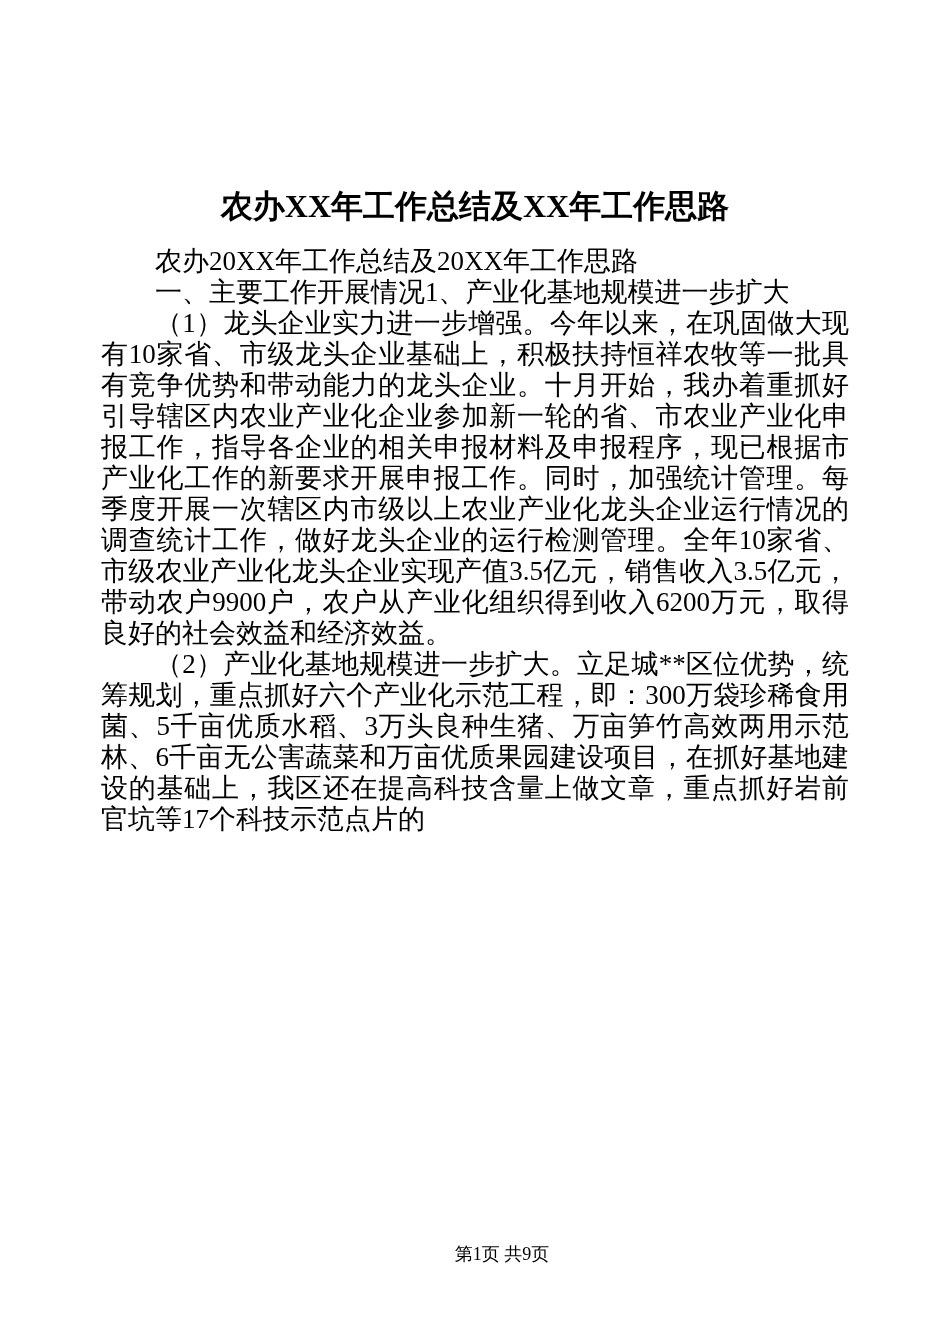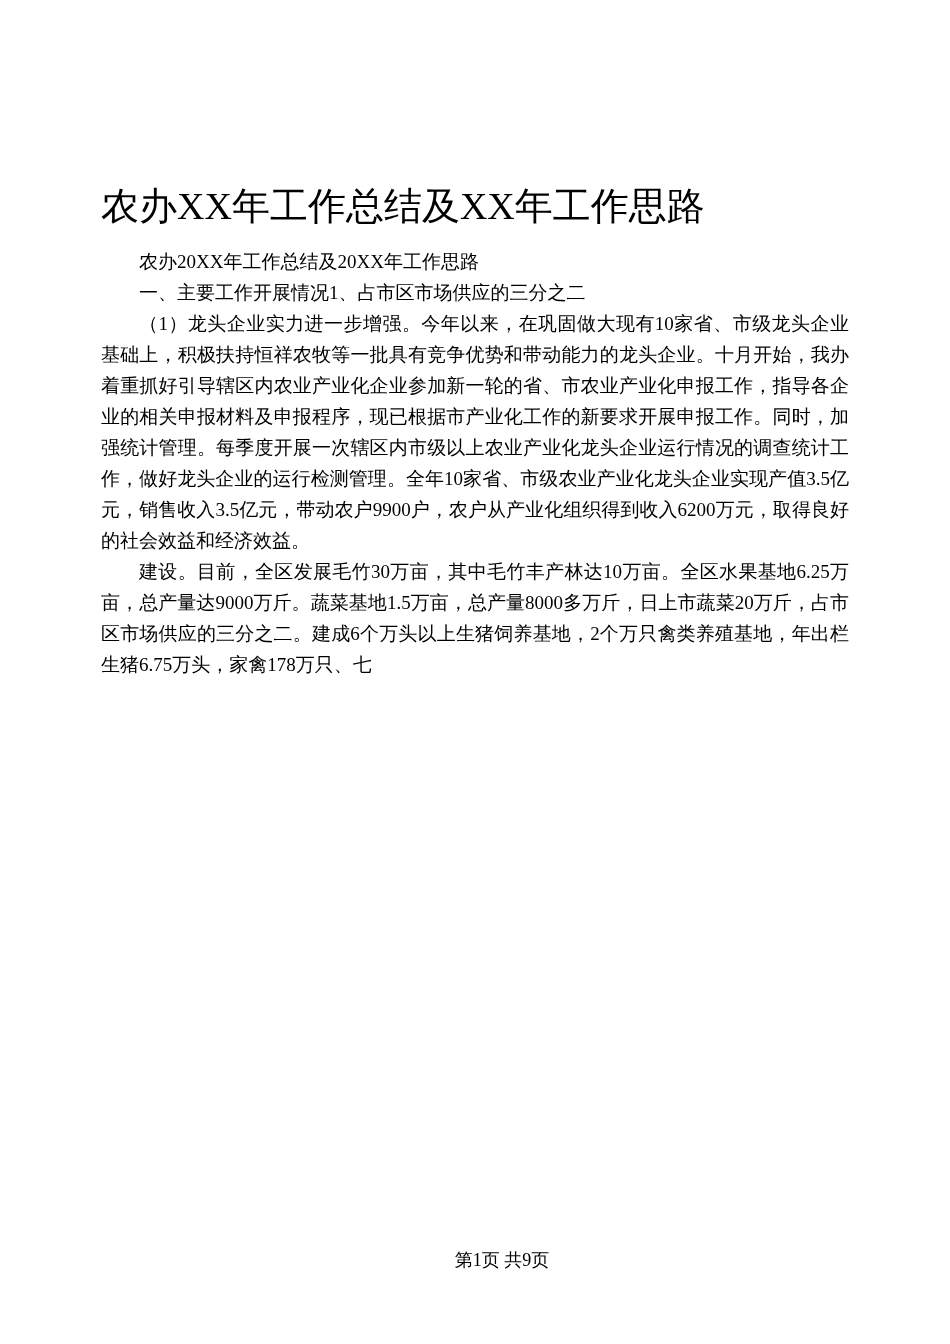--- a/index.html
+++ b/index.html
@@ -18,59 +18,60 @@
     background: #ffffff;
     overflow: hidden;
   }
   .doc-content {
     position: absolute;
     top: 183px;
     left: 101px;
     width: 748px;
   }
   .doc-title {
-    font-size: 38px;
+    font-size: 32px;
     line-height: 46px;
-    font-weight: 400;
+    font-weight: 700;
+    text-align: center;
     margin: 0 0 17px 0;
     white-space: nowrap;
   }
   .para {
-    font-size: 19px;
+    font-size: 27px;
     line-height: 31px;
     margin: 0;
     padding: 0;
     text-align: justify;
     text-justify: inter-ideograph;
     text-indent: 2em;
     word-break: break-all;
   }
   .page-footer {
     position: absolute;
     left: 0;
-    bottom: 73px;
+    bottom: 79px;
     width: 100%;
     text-align: center;
     font-size: 18px;
     line-height: 21px;
   }
   .footer-text {
     position: relative;
     left: 27px;
     white-space: pre;
   }
 </style>
 </head>
 <body>
 
 <div class="page">
   <div class="doc-content">
     <h1 class="doc-title">农办XX年工作总结及XX年工作思路</h1>
     <p class="para">农办20XX年工作总结及20XX年工作思路</p>
-    <p class="para">一、主要工作开展情况1、占市区市场供应的三分之二</p>
+    <p class="para">一、主要工作开展情况1、产业化基地规模进一步扩大</p>
     <p class="para">（1）龙头企业实力进一步增强。今年以来，在巩固做大现有10家省、市级龙头企业基础上，积极扶持恒祥农牧等一批具有竞争优势和带动能力的龙头企业。十月开始，我办着重抓好引导辖区内农业产业化企业参加新一轮的省、市农业产业化申报工作，指导各企业的相关申报材料及申报程序，现已根据市产业化工作的新要求开展申报工作。同时，加强统计管理。每季度开展一次辖区内市级以上农业产业化龙头企业运行情况的调查统计工作，做好龙头企业的运行检测管理。全年10家省、市级农业产业化龙头企业实现产值3.5亿元，销售收入3.5亿元，带动农户9900户，农户从产业化组织得到收入6200万元，取得良好的社会效益和经济效益。</p>
-    <p class="para">建设。目前，全区发展毛竹30万亩，其中毛竹丰产林达10万亩。全区水果基地6.25万亩，总产量达9000万斤。蔬菜基地1.5万亩，总产量8000多万斤，日上市蔬菜20万斤，占市区市场供应的三分之二。建成6个万头以上生猪饲养基地，2个万只禽类养殖基地，年出栏生猪6.75万头，家禽178万只、七</p>
+    <p class="para">（2）产业化基地规模进一步扩大。立足城**区位优势，统筹规划，重点抓好六个产业化示范工程，即：300万袋珍稀食用菌、5千亩优质水稻、3万头良种生猪、万亩笋竹高效两用示范林、6千亩无公害蔬菜和万亩优质果园建设项目，在抓好基地建设的基础上，我区还在提高科技含量上做文章，重点抓好岩前官坑等17个科技示范点片的</p>
   </div>
 
   <div class="page-footer">
     <span class="footer-text">第1页 共9页</span>
   </div>
 </div>
 
 </body></html>

